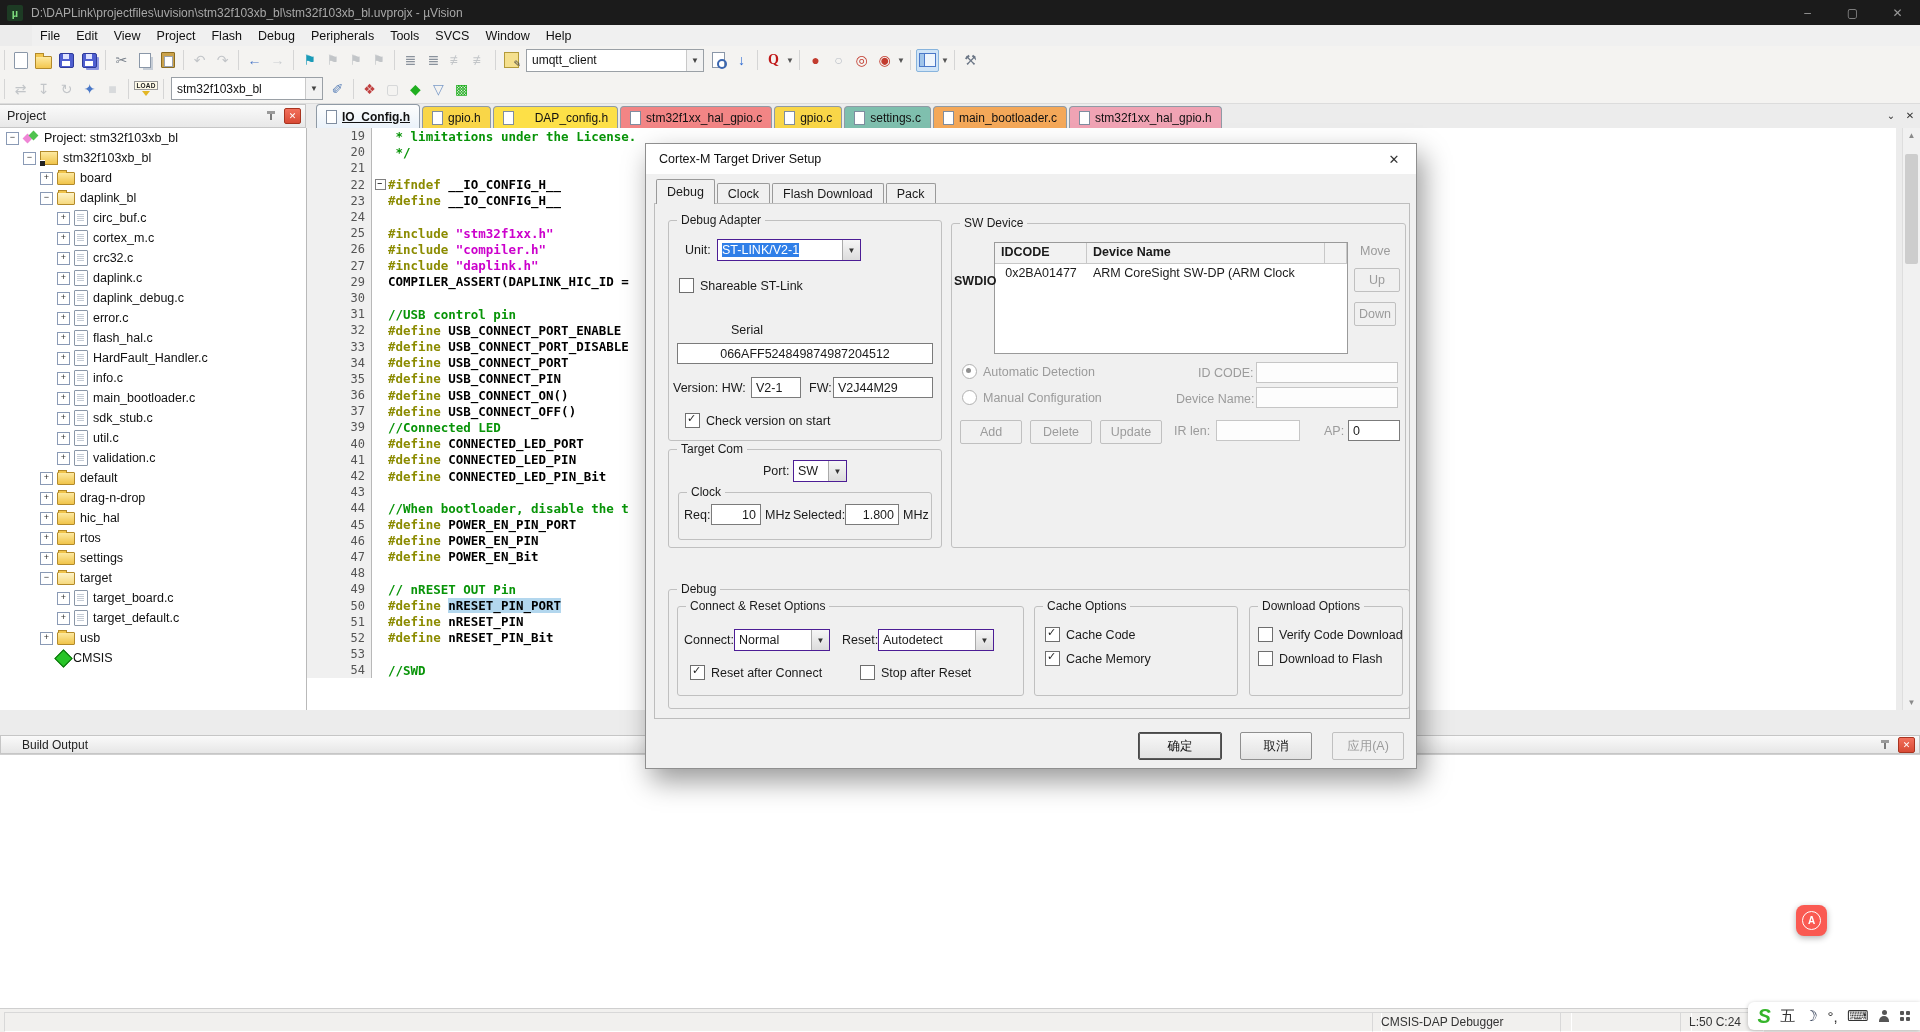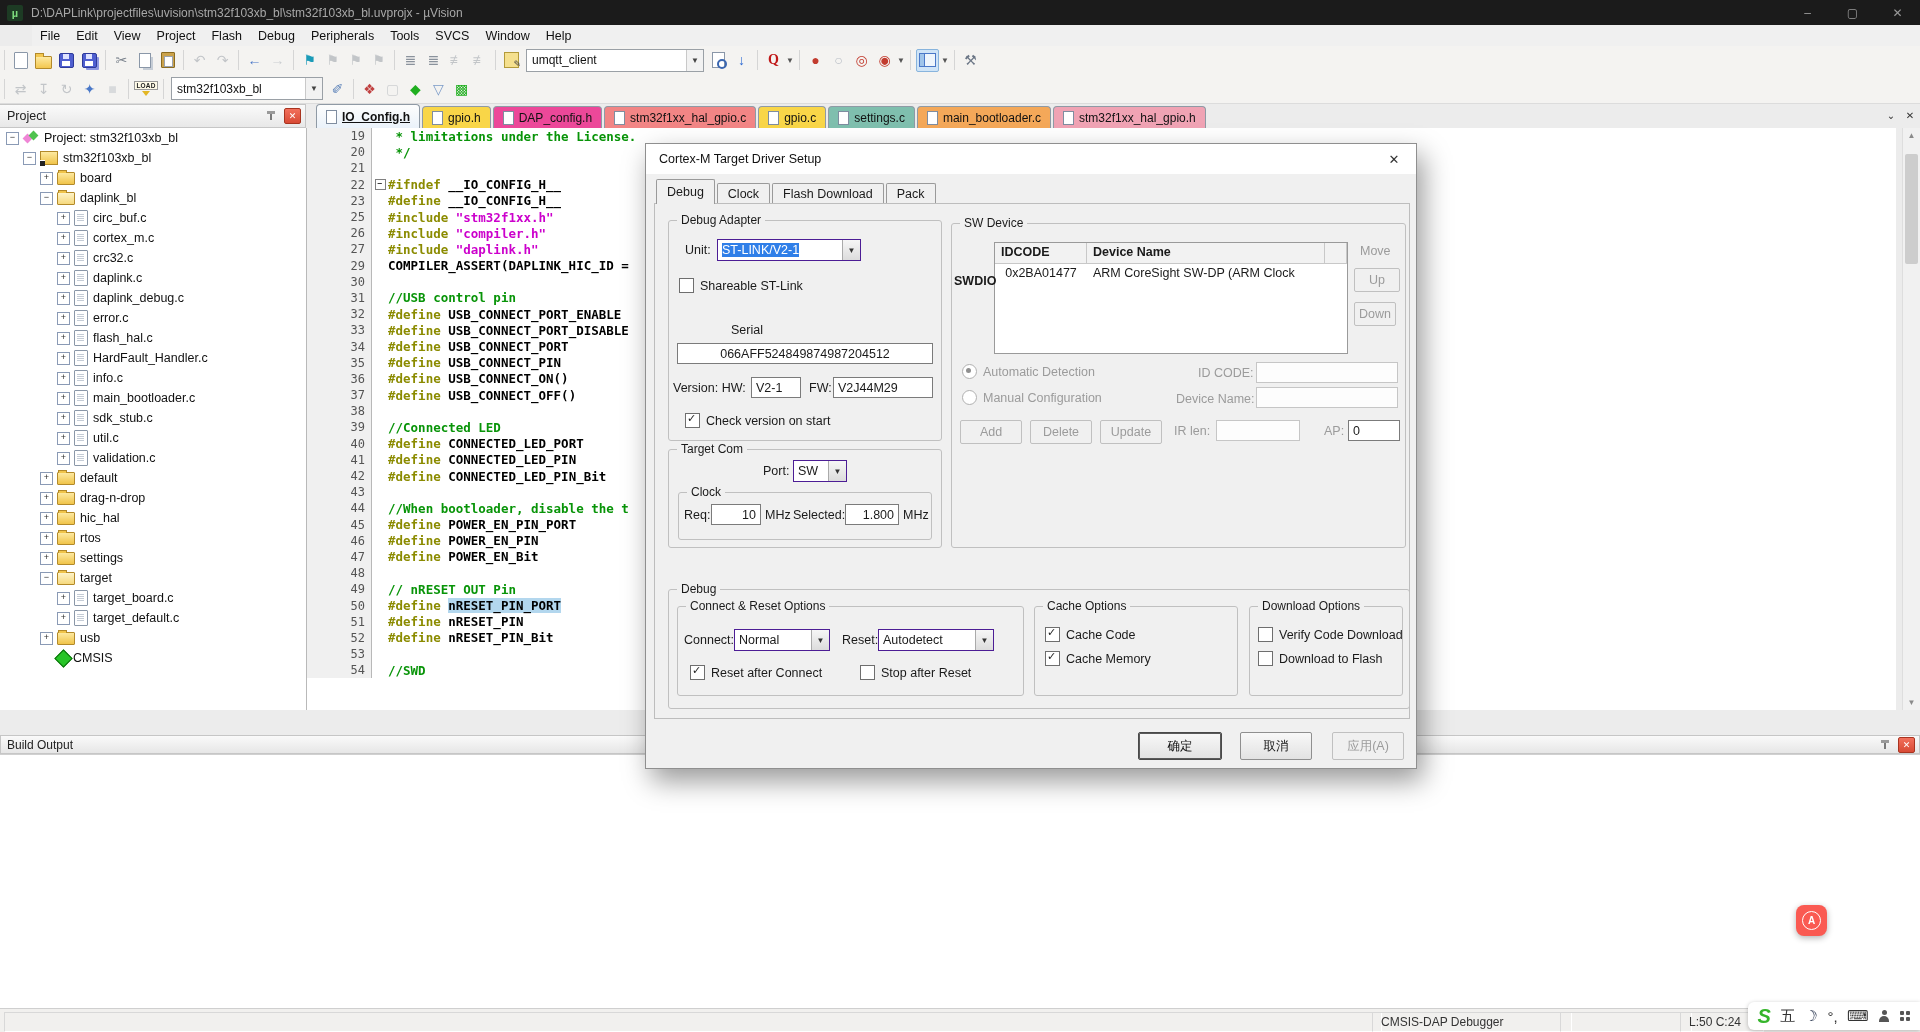--- a/index.html
+++ b/index.html
@@ -104,21 +104,21 @@
   .foldbox{width:9px;height:9px;border:1px solid #808080;background:#fff;color:#333;font-size:8px;line-height:7px;text-align:center;}
   .tk-c{color:#089408;} .tk-d{color:#8b8b00;} .tk-i{color:#000;} .tk-s{color:#cc00cc;}
   .tk-hl{background:#b3d7ee;}
   .escroll{position:absolute;right:0;top:128px;width:17px;height:582px;background:#f1f1f1;border-left:1px solid #dedede;}
   .escroll .arr{position:absolute;left:0;width:17px;height:15px;color:#8a8a8a;font-size:8px;display:flex;align-items:center;justify-content:center;}
   .escroll .thumb{position:absolute;left:2px;top:26px;width:13px;height:110px;background:#cdcdcd;border-radius:2px;}
 
   
   .midgap{position:absolute;left:0;top:710px;width:1920px;height:25px;background:#ececec;}
   .bohead{position:absolute;left:0;top:735px;width:1920px;height:19px;background:linear-gradient(#fafafa,#e6e6e6);border:1px solid #c6c6c6;display:flex;align-items:center;box-sizing:border-box;}
-  .bohead .botitle{padding-left:6px;font-size:12px;color:#222;flex:1;}
+  .bohead .botitle{padding-left:21px;font-size:12px;color:#222;flex:1;}
   .bobody{position:absolute;left:0;top:754px;width:1920px;height:254px;background:#fff;border-top:1px solid #d0d0d0;}
 
   
   .statusbar{position:absolute;left:0;top:1008px;width:1920px;height:24px;background:#f1f0ee;border-top:1px solid #cfcfcf;font-size:12px;color:#333;}
   .scell{position:absolute;top:3px;height:18px;display:flex;align-items:center;padding:0 8px;border:1px solid;border-color:#d8d8d8 #fff #fff #d8d8d8;}
   .locks span{margin-right:9px;color:#b4b4b4;}
   .locks span.on{color:#444;}
 
   
   .dialog{position:absolute;left:645px;top:143px;width:772px;height:626px;background:#f0f0f0;border:1px solid #8f8f8f;
@@ -302,21 +302,21 @@
 
   <div class="tabstrip">
       <div class="etab active" style="background: linear-gradient(rgb(253, 253, 253), rgb(234, 242, 250));">
         <span class="tpage"></span>
         <span class="lbl">IO_Config.h</span>
       </div>
       <div class="etab" style="background: rgb(249, 214, 72);">
         <span class="tpage"></span>
         <span class="lbl">gpio.h</span>
       </div>
-      <div class="etab" style="background: #ec4899;">
+      <div class="etab" style="background: #fde047; gap: 16px;">
         <span class="tpage"></span>
         <span class="lbl">DAP_config.h</span>
       </div>
       <div class="etab" style="background: rgb(242, 133, 133);">
         <span class="tpage"></span>
         <span class="lbl">stm32f1xx_hal_gpio.c</span>
       </div>
       <div class="etab" style="background: rgb(249, 214, 72);">
         <span class="tpage"></span>
         <span class="lbl">gpio.c</span>
@@ -498,33 +498,33 @@
         <span>Templates</span>
       </div>
     </div>
 
   <div class="editor">
       <div class="eline"><span class="egut"></span><span class="enum">19</span><span class="efold"></span><span class="tk-c"> * limitations under the License.</span></div>
       <div class="eline"><span class="egut"></span><span class="enum">20</span><span class="efold"></span><span class="tk-c"> */</span></div>
       <div class="eline"><span class="egut"></span><span class="enum">21</span><span class="efold"></span></div>
       <div class="eline"><span class="egut"></span><span class="enum">22</span><span class="efold"><span class="foldbox">−</span></span><span class="tk-d">#ifndef </span><span class="tk-i">__IO_CONFIG_H__</span></div>
       <div class="eline"><span class="egut"></span><span class="enum">23</span><span class="efold"></span><span class="tk-d">#define </span><span class="tk-i">__IO_CONFIG_H__</span></div>
+      <div class="eline"><span class="egut"></span><span class="enum">24</span><span class="efold"></span></div>
       <div class="eline"><span class="egut"></span><span class="enum">25</span><span class="efold"></span><span class="tk-d">#include </span><span class="tk-s">"stm32f1xx.h"</span></div>
       <div class="eline"><span class="egut"></span><span class="enum">26</span><span class="efold"></span><span class="tk-d">#include </span><span class="tk-s">"compiler.h"</span></div>
       <div class="eline"><span class="egut"></span><span class="enum">27</span><span class="efold"></span><span class="tk-d">#include </span><span class="tk-s">"daplink.h"</span></div>
       <div class="eline"><span class="egut"></span><span class="enum">29</span><span class="efold"></span><span class="tk-i">COMPILER_ASSERT(DAPLINK_HIC_ID =</span></div>
       <div class="eline"><span class="egut"></span><span class="enum">30</span><span class="efold"></span></div>
       <div class="eline"><span class="egut"></span><span class="enum">31</span><span class="efold"></span><span class="tk-c">//USB control pin</span></div>
       <div class="eline"><span class="egut"></span><span class="enum">32</span><span class="efold"></span><span class="tk-d">#define </span><span class="tk-i">USB_CONNECT_PORT_ENABLE</span></div>
       <div class="eline"><span class="egut"></span><span class="enum">33</span><span class="efold"></span><span class="tk-d">#define </span><span class="tk-i">USB_CONNECT_PORT_DISABLE</span></div>
       <div class="eline"><span class="egut"></span><span class="enum">34</span><span class="efold"></span><span class="tk-d">#define </span><span class="tk-i">USB_CONNECT_PORT</span></div>
       <div class="eline"><span class="egut"></span><span class="enum">35</span><span class="efold"></span><span class="tk-d">#define </span><span class="tk-i">USB_CONNECT_PIN</span></div>
       <div class="eline"><span class="egut"></span><span class="enum">36</span><span class="efold"></span><span class="tk-d">#define </span><span class="tk-i">USB_CONNECT_ON()</span></div>
       <div class="eline"><span class="egut"></span><span class="enum">37</span><span class="efold"></span><span class="tk-d">#define </span><span class="tk-i">USB_CONNECT_OFF()</span></div>
-      <div class="eline"><span class="egut"></span><span class="enum">38</span><span class="efold"></span></div>
       <div class="eline"><span class="egut"></span><span class="enum">39</span><span class="efold"></span><span class="tk-c">//Connected LED</span></div>
       <div class="eline"><span class="egut"></span><span class="enum">40</span><span class="efold"></span><span class="tk-d">#define </span><span class="tk-i">CONNECTED_LED_PORT</span></div>
       <div class="eline"><span class="egut"></span><span class="enum">41</span><span class="efold"></span><span class="tk-d">#define </span><span class="tk-i">CONNECTED_LED_PIN</span></div>
       <div class="eline"><span class="egut"></span><span class="enum">42</span><span class="efold"></span><span class="tk-d">#define </span><span class="tk-i">CONNECTED_LED_PIN_Bit</span></div>
       <div class="eline"><span class="egut"></span><span class="enum">43</span><span class="efold"></span></div>
       <div class="eline"><span class="egut"></span><span class="enum">44</span><span class="efold"></span><span class="tk-c">//When bootloader, disable the t</span></div>
       <div class="eline"><span class="egut"></span><span class="enum">45</span><span class="efold"></span><span class="tk-d">#define </span><span class="tk-i">POWER_EN_PIN_PORT</span></div>
       <div class="eline"><span class="egut"></span><span class="enum">46</span><span class="efold"></span><span class="tk-d">#define </span><span class="tk-i">POWER_EN_PIN</span></div>
       <div class="eline"><span class="egut"></span><span class="enum">47</span><span class="efold"></span><span class="tk-d">#define </span><span class="tk-i">POWER_EN_Bit</span></div>
       <div class="eline"><span class="egut"></span><span class="enum">48</span><span class="efold"></span></div>

